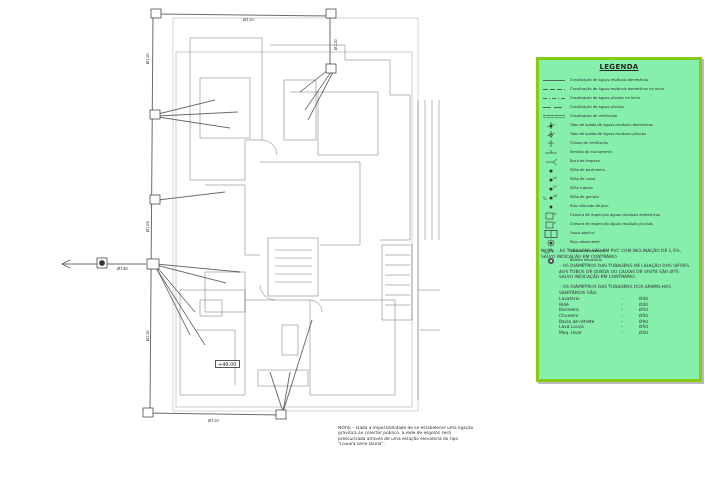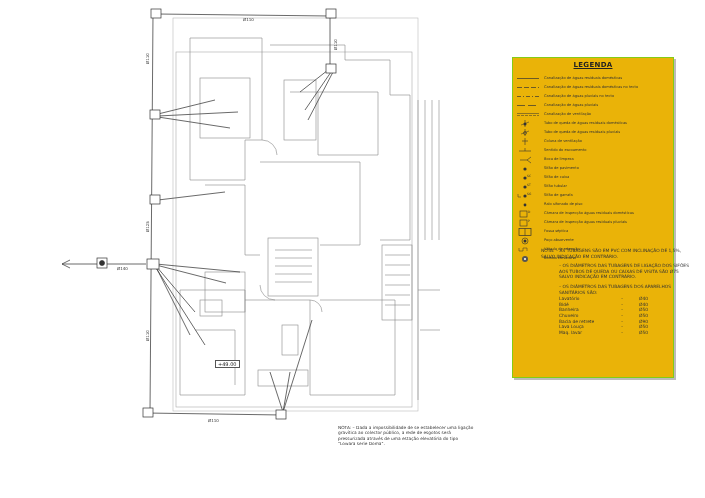--- a/index.html
+++ b/index.html
@@ -1,18 +1,18 @@
 <!DOCTYPE html>
 <html><head>
 <meta charset="utf-8">
 <style>
   html, body { margin:0; padding:0; background:#ffffff; }
   body { width:705px; height:498px; position:relative; overflow:hidden; font-family:"DejaVu Sans", sans-serif; color:#222; }
   #drawing { position:absolute; left:0; top:0; width:705px; height:498px; }
-  .legend { position:absolute; left:512px; top:57px; width:160px; height:319px; border:1px solid #84cc16; box-shadow:2px 2px 0 #bbb; background:#eab308; }
+  .legend { position:absolute; left:536px; top:57px; width:160px; height:319px; border:3px solid #84cc16; box-shadow:2px 2px 0 #bbb; background:#86efac; }
   .legend-title { position:absolute; left:0; right:0; top:3px; text-align:center; font-size:7px; font-weight:bold; text-decoration:underline; letter-spacing:0.3px; }
   .legend-row { position:absolute; left:0; height:9px; width:160px; font-size:3.6px; line-height:9px; }
   .legend-row .sym { position:absolute; left:4px; width:22px; height:9px; }
   .legend-row .txt { position:absolute; left:31px; white-space:nowrap; color:#333; }
   .notes { position:absolute; left:541px; top:248px; width:150px; font-size:4.4px; line-height:5.6px; color:#333; }
   .notes .p { margin-bottom:4px; }
   .notes .indent { padding-left:18px; }
   .dia-row { display:flex; padding-left:18px; }
   .dia-row .n { width:62px; }
   .dia-row .d { width:18px; }

